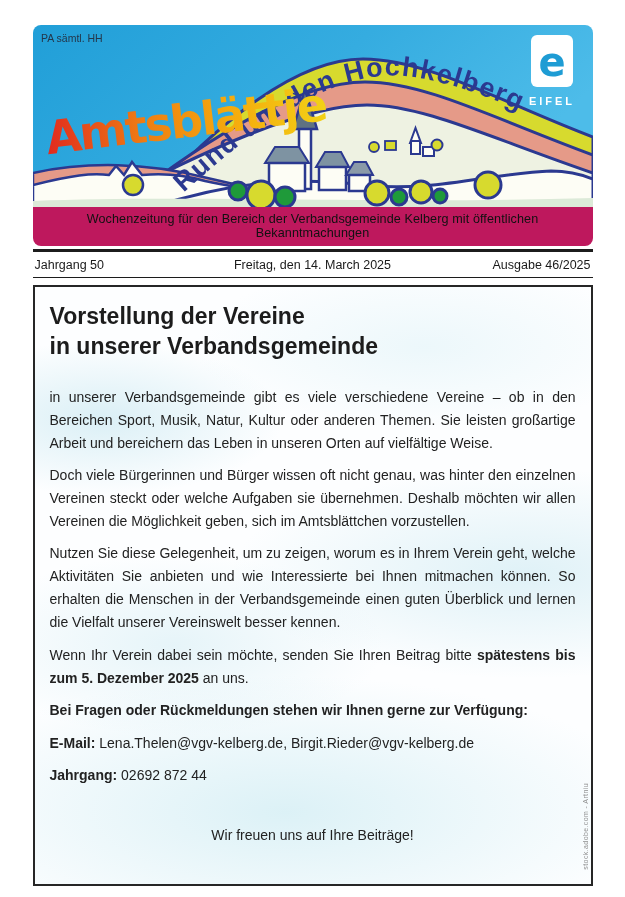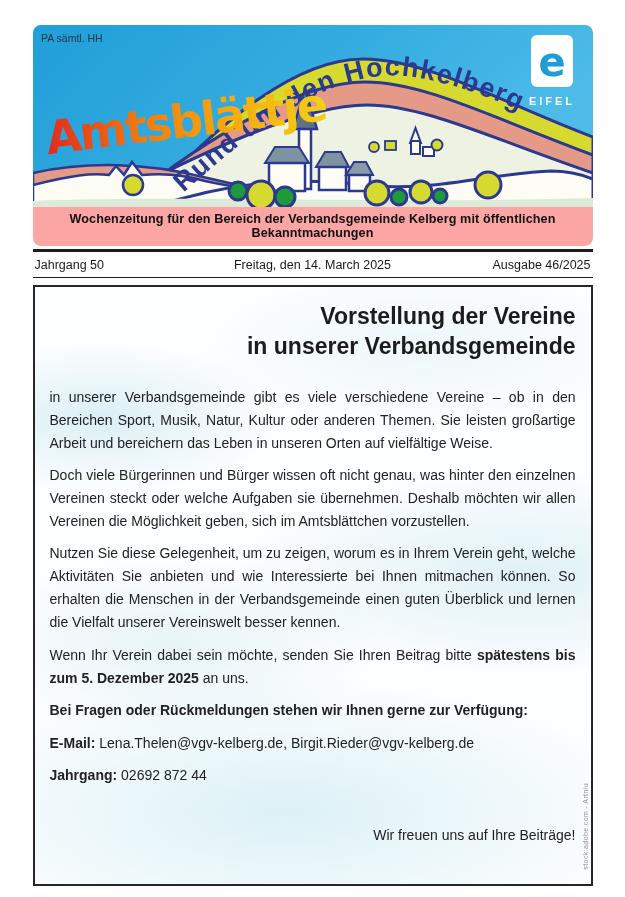--- a/index.html
+++ b/index.html
@@ -10,25 +10,25 @@
     color: #1a1a1a;
     overflow: hidden;
   }
   .page { width: 625px; height: 797px; position: relative; padding-top: 25px; }
   .sheet { width: 560px; margin: 0 auto; }
 
   
   .masthead { border-radius: 8px; overflow: hidden; }
   .masthead svg { display: block; }
   .masthead-caption {
-    background: #fca5a5;
+    background: #be185d;
     padding: 5px 8px 6px 8px;
     text-align: center;
     font-size: 12.6px;
-    font-weight: bold;
+    font-weight: normal;
     color: #111;
     letter-spacing: 0.1px;
   }
 
   
   .rule-thick { height: 3px; background: #1c1c1c; margin-top: 3px; }
   .issue-bar {
     display: flex; justify-content: space-between; align-items: center;
     padding: 6px 2px 5px 2px;
     font-size: 12.5px;
@@ -47,38 +47,38 @@
     padding: 14px 15px 10px 15px;
     background:
       radial-gradient(ellipse 260px 110px at 12% 22%, rgba(138,205,224,0.30), rgba(138,205,224,0) 70%),
       radial-gradient(ellipse 420px 150px at 88% 48%, rgba(138,205,224,0.26), rgba(138,205,224,0) 70%),
       radial-gradient(ellipse 520px 190px at 45% 88%, rgba(150,214,228,0.32), rgba(150,214,228,0) 72%),
       radial-gradient(ellipse 330px 120px at 70% 10%, rgba(160,218,232,0.18), rgba(160,218,232,0) 70%),
       radial-gradient(ellipse 300px 130px at 25% 60%, rgba(148,210,226,0.22), rgba(148,210,226,0) 70%),
       #fdfeff;
   }
   .article-title {
-    text-align: right;
+    text-align: left;
     font-size: 23px;
     font-weight: bold;
     line-height: 1.32;
     color: #1c1c1c;
   }
   .salutation {
     text-align: center;
     font-size: 16px;
     font-weight: bold;
     margin-top: 24px;
     color: #1c1c1c;
   }
   .body-copy { margin-top: 24px; font-size: 14px; line-height: 1.64; color: #222; }
   .body-copy p { margin-bottom: 9.5px; text-align: justify; }
   .body-copy p.plain { text-align: left; }
   .bold { font-weight: bold; }
-  .closing { text-align: right; font-size: 14px; margin-top: 40px; color: #222; }
+  .closing { text-align: center; font-size: 14px; margin-top: 40px; color: #222; }
   .credit {
     position: absolute;
     right: 2px; bottom: 14px;
     writing-mode: vertical-rl;
     transform: rotate(180deg);
     font-size: 7px;
     color: #8f8f8f;
     letter-spacing: 0.4px;
   }
 </style>

